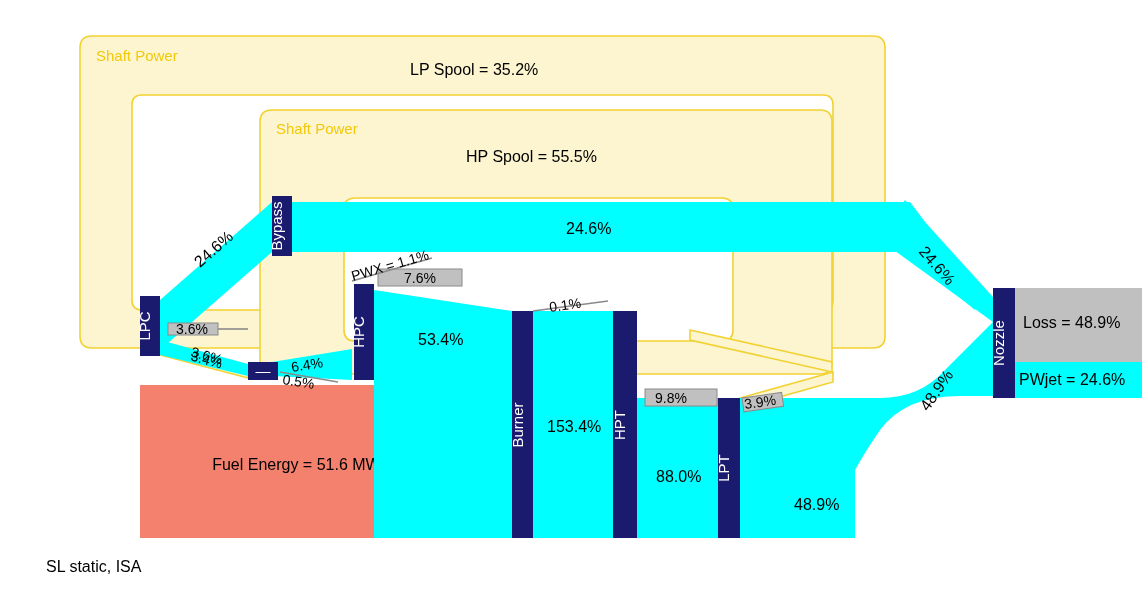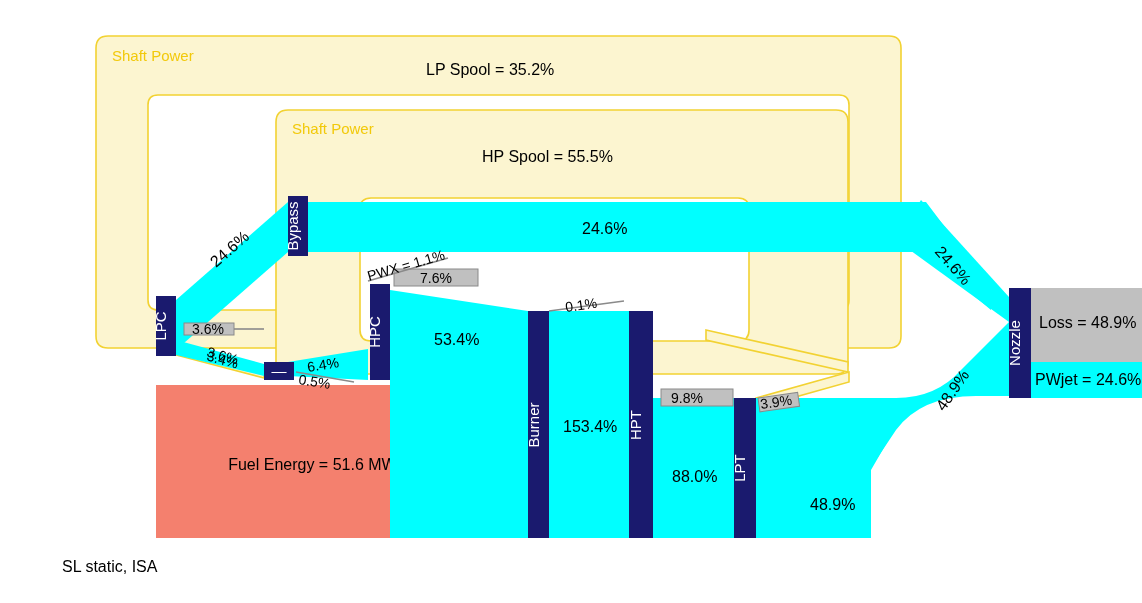--- a/index.html
+++ b/index.html
@@ -10,21 +10,20 @@
   body {
     width: 1142px;
     height: 603px;
     font-family: "Liberation Sans", sans-serif;
     overflow: hidden;
   }
   #diagram-root {
     position: relative;
     width: 912px;
     height: 603px;
-    margin-left: 16px;
   }
   svg#sankey {
     display: block;
     width: 1142px;
     height: 603px;
   }
   .flow { stroke: none; }
   .node-rect { stroke: none; }
   .node-label {
     font-family: "Liberation Sans", sans-serif;

